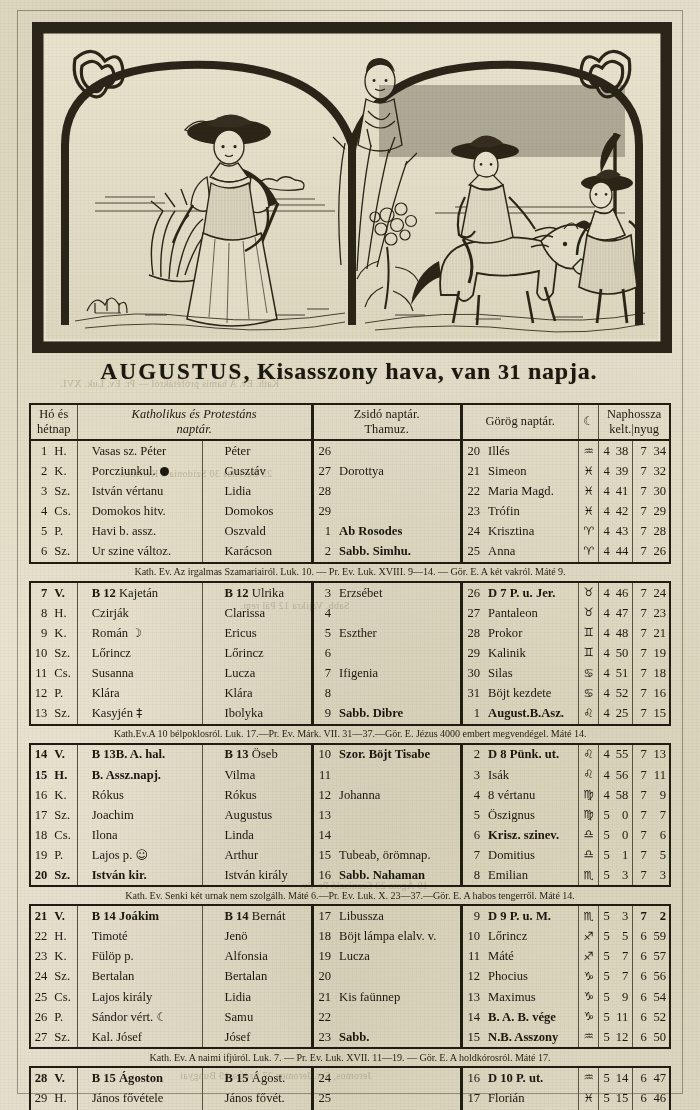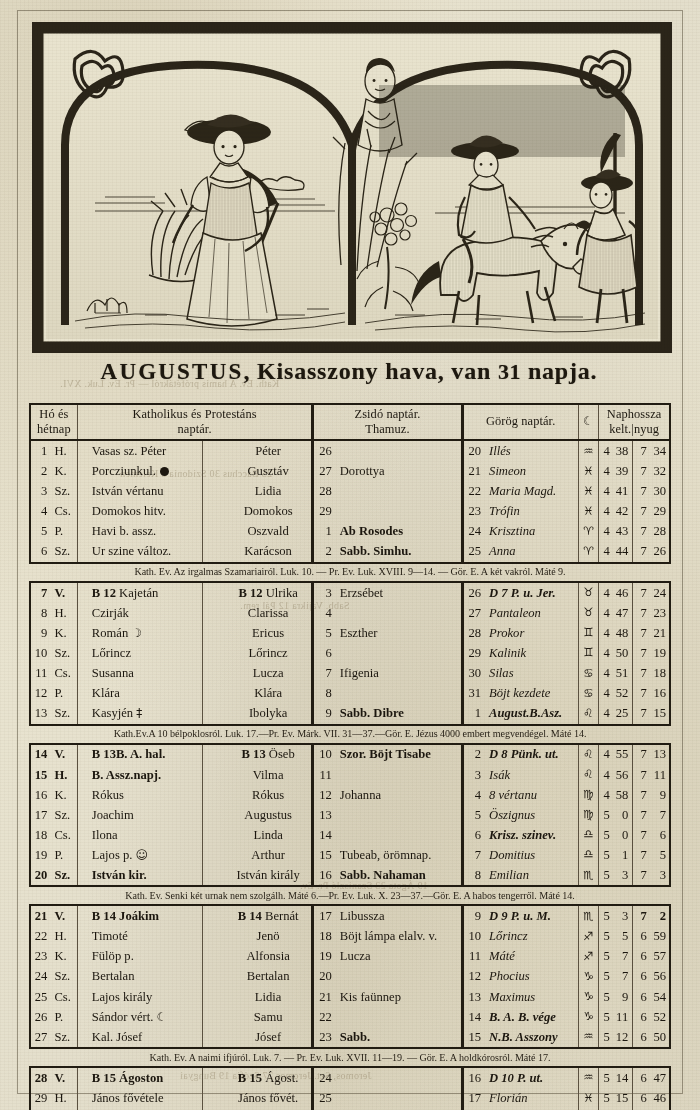--- a/index.html
+++ b/index.html
@@ -102,25 +102,25 @@
   .hdr .two-line { display: block; }
 
   .vsep-thin { border-left: 1px solid #5b5140; }
   .vsep-thick { border-left: 3px solid #221d13; }
   .vsep-outer-l { border-left: 2.4px solid #221d13; }
   .vsep-outer-r { border-right: 2.4px solid #221d13; }
 
   td.c-day      { width: 20px;  text-align: right;  padding-right: 3px; }
   td.c-wd       { width: 28px;  text-align: left;   padding-left: 4px; }
   td.c-kat      { width: 139px; text-align: left;   padding-left: 14px; white-space: nowrap; overflow: hidden; }
-  td.c-prot     { width: 108px; text-align: center;   padding-left: 22px; white-space: nowrap; overflow: hidden; }
+  td.c-prot     { width: 108px; text-align: left;   padding-left: 22px; white-space: nowrap; overflow: hidden; }
   td.c-jnum     { width: 22px;  text-align: right;  padding-right: 3px; }
   td.c-jname    { width: 143px; text-align: left;   padding-left: 5px; white-space: nowrap; overflow: hidden; }
   td.c-gnum     { width: 22px;  text-align: right;  padding-right: 3px; }
-  td.c-gname    { width: 103px; text-align: left;   padding-left: 5px; white-space: nowrap; overflow: hidden; font-style: italic; }
+  td.c-gname    { width: 103px; text-align: left;   padding-left: 5px; white-space: nowrap; overflow: hidden; }
   td.c-zod      { width: 26px;  text-align: center; }
   td.c-rh       { width: 13px;  text-align: right; }
   td.c-rm       { width: 22px;  text-align: right;  padding-right: 4px; }
   td.c-sh       { width: 13px;  text-align: right;  padding-left: 3px; }
   td.c-sm       { width: 23px;  text-align: right;  padding-right: 3px; }
 
   .row td { height: 20.1px; vertical-align: middle; }
   .b { font-weight: 700; }
 
   .gospel td {
@@ -367,21 +367,21 @@
   </div>
 
   <table class="cal">
 
     <tbody>
         <tr class="hdr">
       <td class="vsep-outer-l" colspan="2" style="border-top:2.6px solid #211c12; border-bottom:2.6px solid #211c12;">
         <span class="two-line">Hó és</span>
         <span class="two-line">hétnap</span>
       </td>
-      <td class="vsep-thin" colspan="2" style="border-top:2.6px solid #211c12; border-bottom:2.6px solid #211c12;">
+      <td class="vsep-thin" colspan="2" style="border-top:2.6px solid #211c12; border-bottom:2.6px solid #211c12;font-style:italic;">
         <span class="two-line">Katholikus és Protestáns</span>
         <span class="two-line">naptár.</span>
       </td>
       <td class="vsep-thick" colspan="2" style="border-top:2.6px solid #211c12; border-bottom:2.6px solid #211c12;">
         <span class="two-line">Zsidó   naptár.</span>
         <span class="two-line">Thamuz.</span>
       </td>
       <td class="vsep-thick" colspan="2" style="border-top:2.6px solid #211c12; border-bottom:2.6px solid #211c12;">
         <span>Görög naptár.</span>
       </td>

